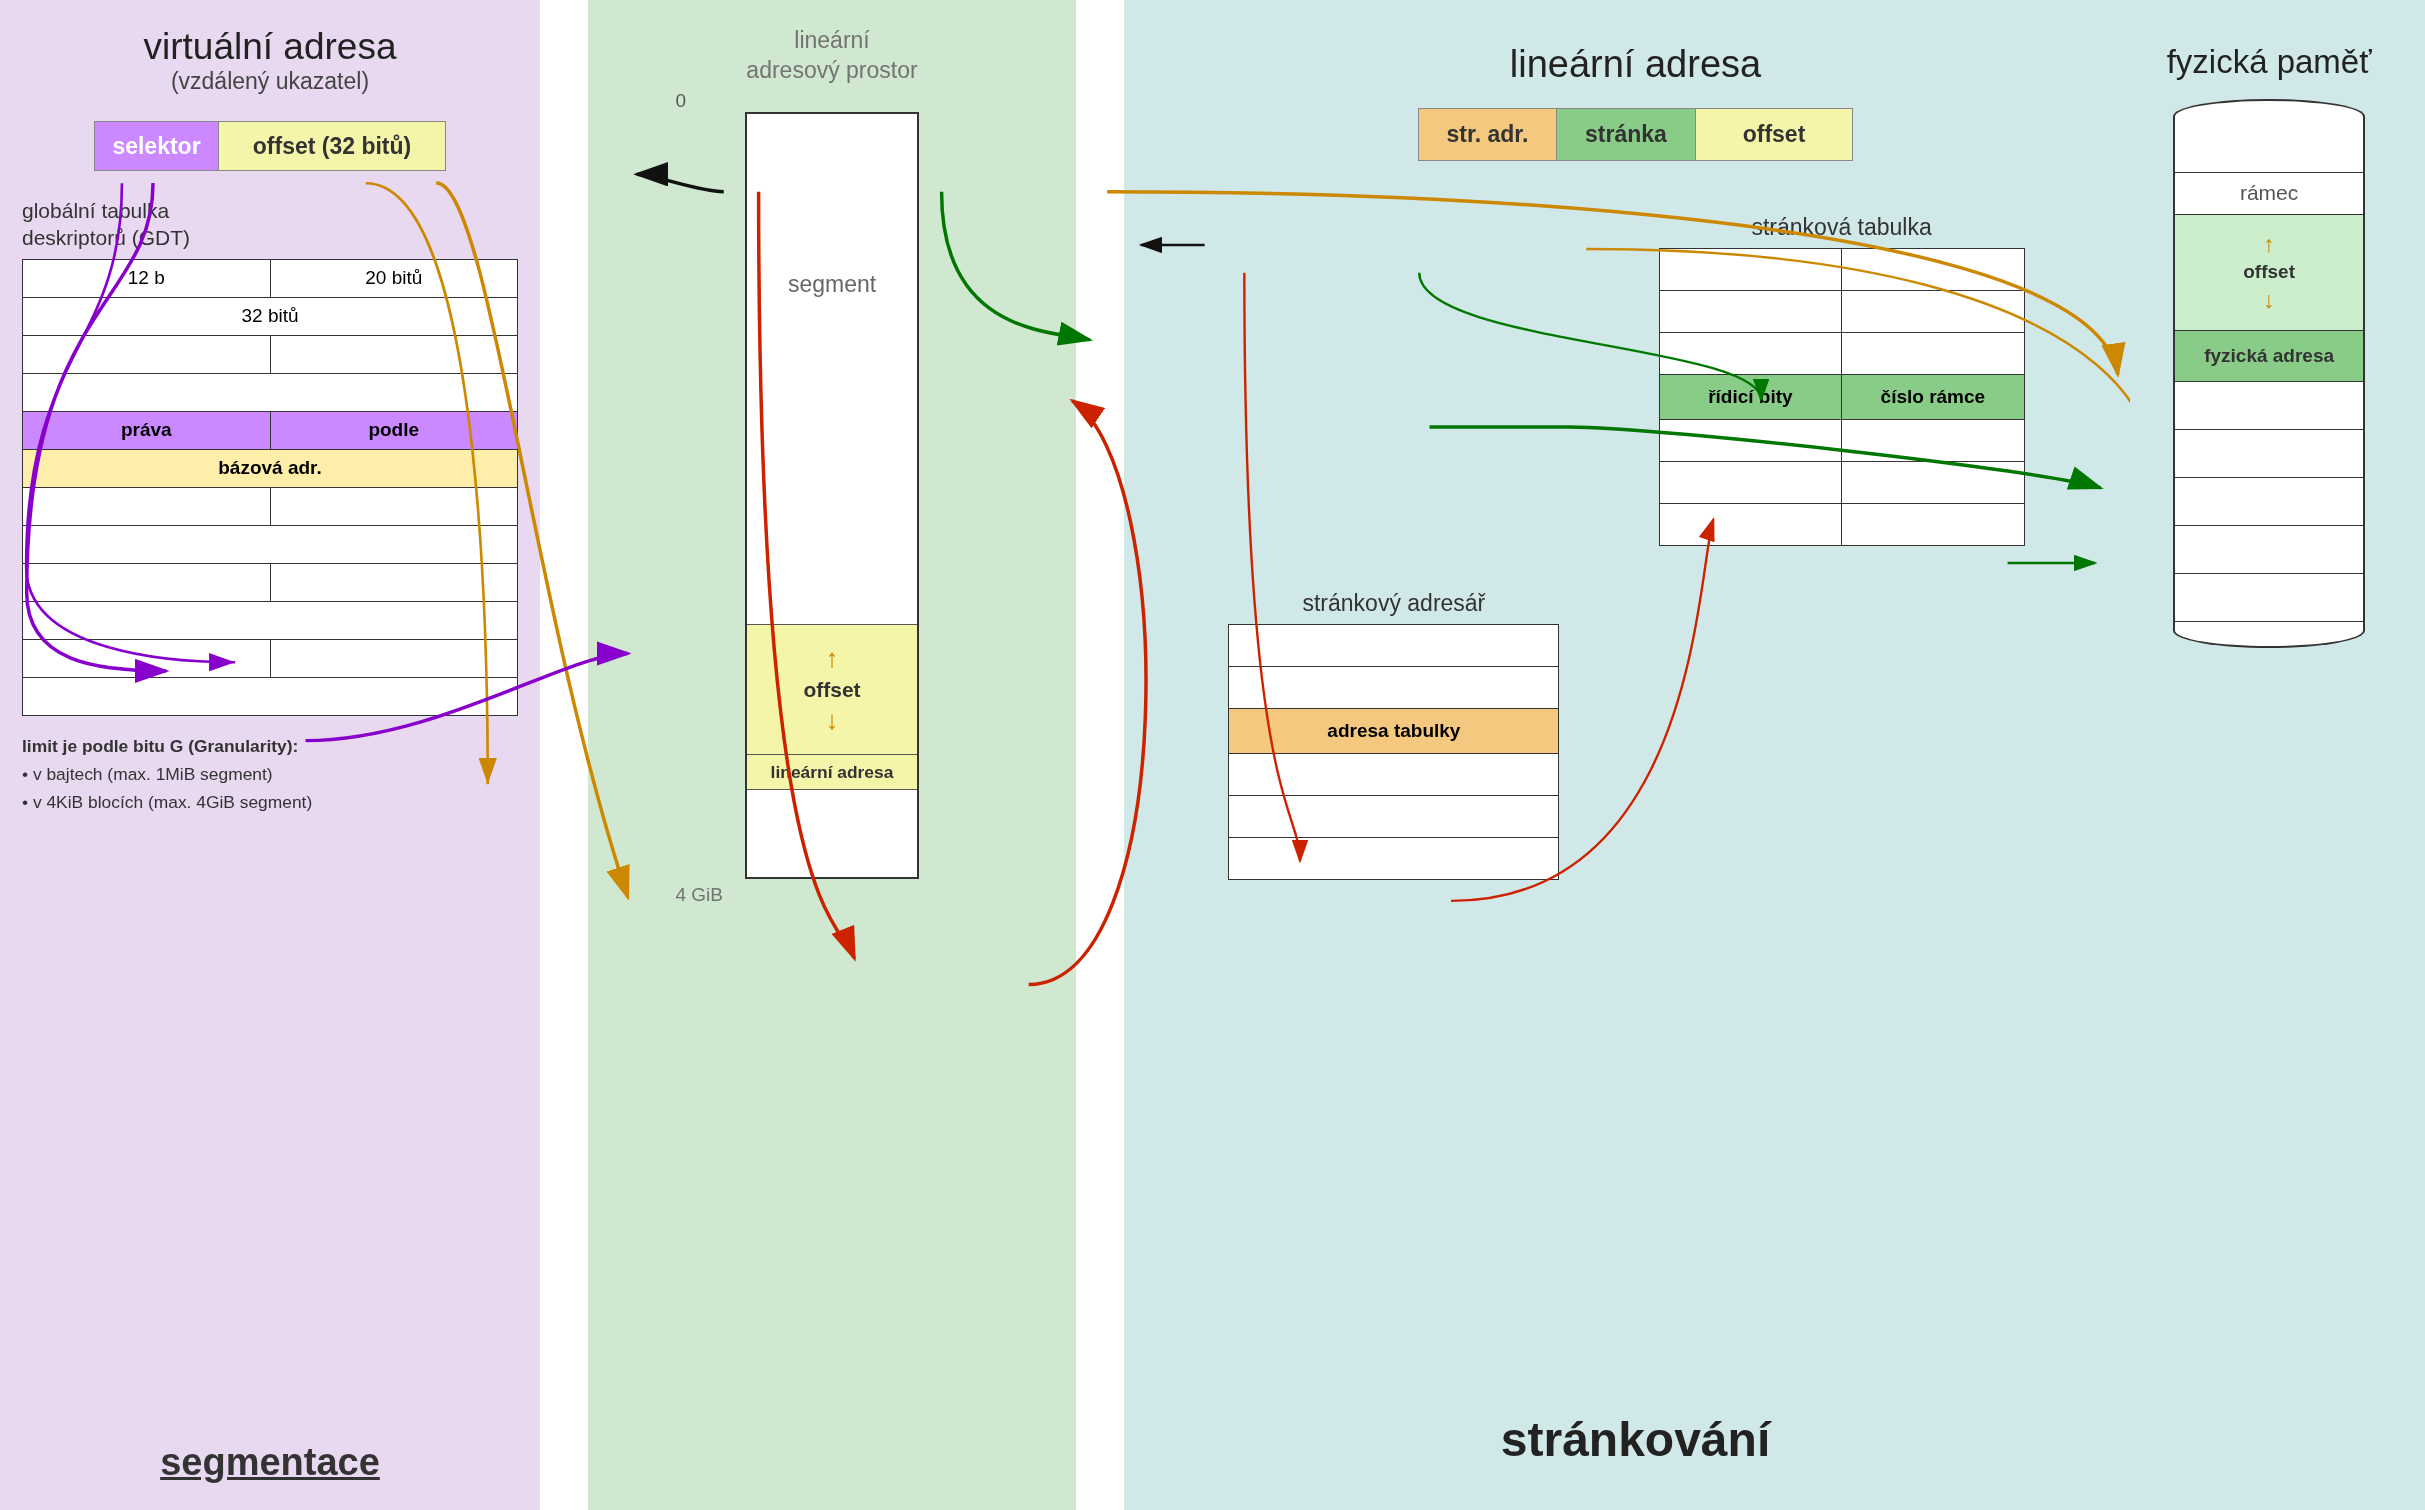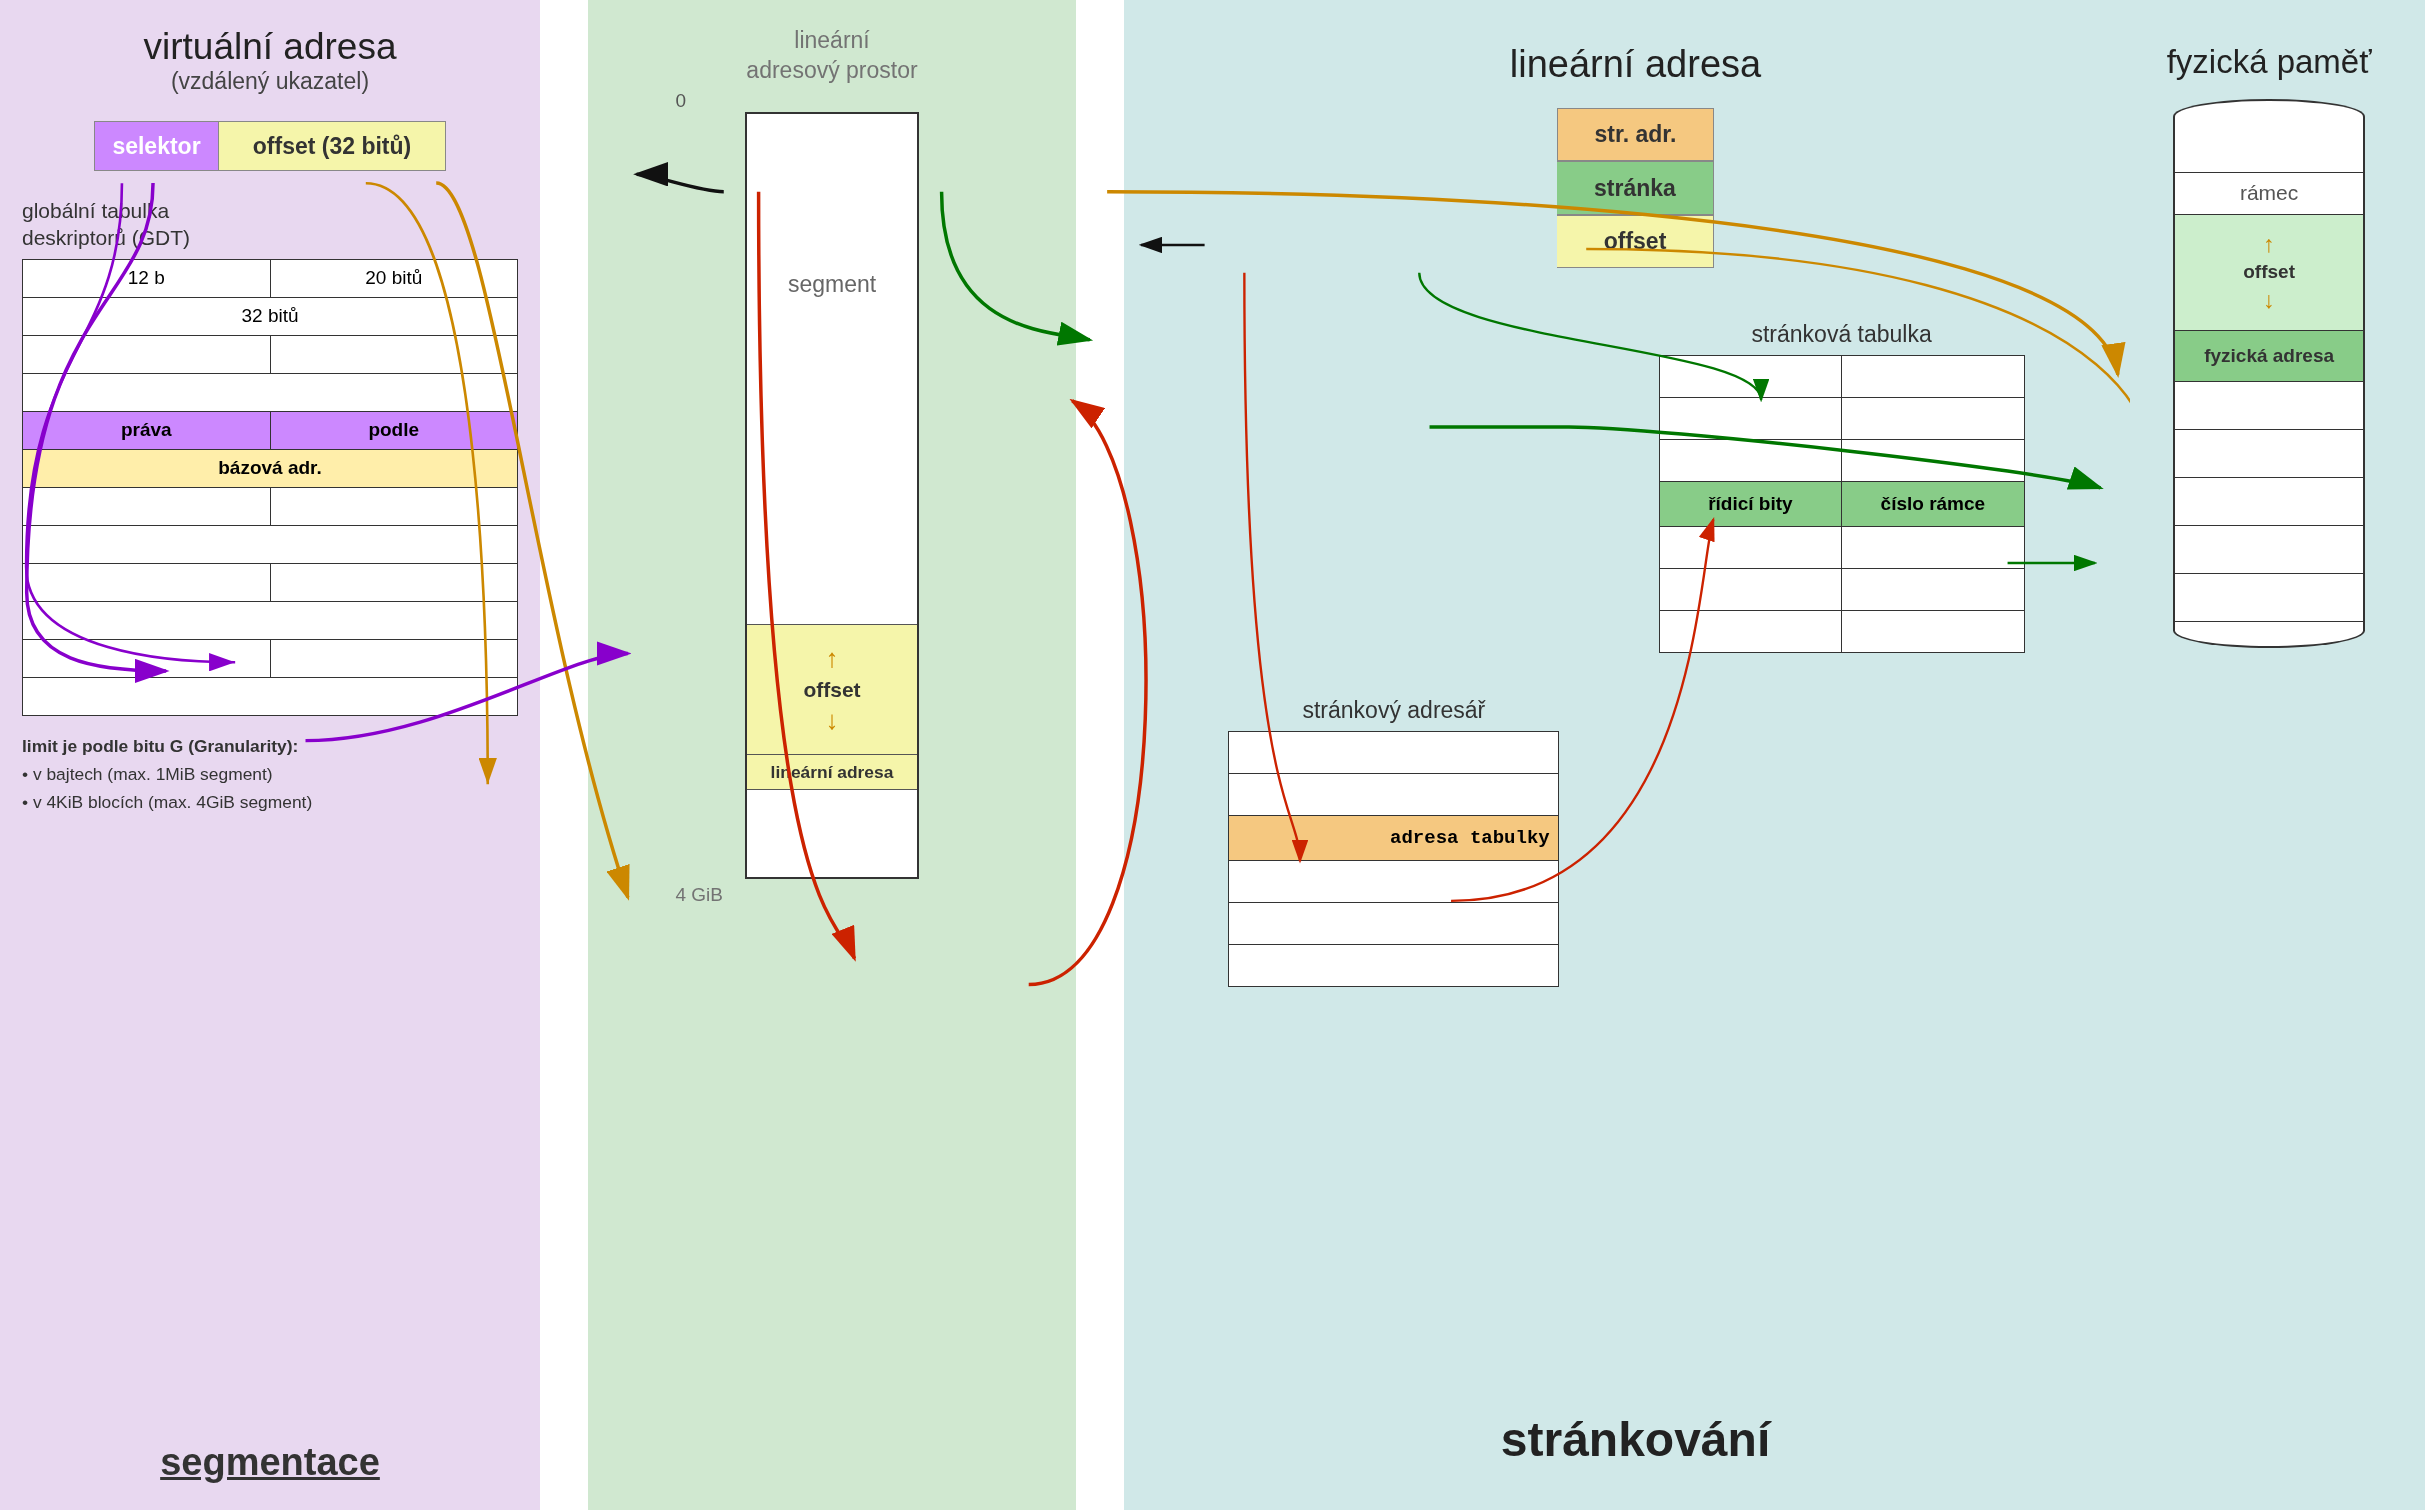--- a/index.html
+++ b/index.html
@@ -188,21 +188,21 @@
       display: flex;
       flex-direction: column;
       align-items: center;
       padding: 0 26px;
       position: relative;
     }
 
     
     .linear-addr-bar {
       display: flex;
-      flex-direction: column;
+      flex-direction: row;
       margin: 13px auto 17.4px;
       gap: 0;
     }
     .lab-str-adr {
       background: #f5c880;
       border: 1.7px solid #888;
       padding: 12.2px 17.4px;
       font-size: 23px;
       font-weight: bold;
       color: #333;
@@ -470,21 +470,21 @@
         <div class="strankovy-adresar-label" style="font-size:23px; margin-bottom:7px; text-align:center;">stránkový adresář</div>
         <table style="border-collapse:collapse; width:331px;">
           <tbody>
               <tr>
             <td style="border:1.7px solid #333; height:42px; background:#fff;"></td>
           </tr>
           <tr>
             <td style="border:1.7px solid #333; height:42px; background:#fff;"></td>
           </tr>
           <tr>
-            <td style="border:1.7px solid #333; height:45px; background:#f5c880; font-weight:bold; font-size:19px; text-align:right; padding:0 8.7px;font-family:Liberation Mono, monospace;">adresa tabulky</td>
+            <td style="border:1.7px solid #333; height:45px; background:#f5c880; font-weight:bold; font-size:19px; text-align:center; padding:0 8.7px;">adresa tabulky</td>
           </tr>
           <tr>
             <td style="border:1.7px solid #333; height:42px; background:#fff;"></td>
           </tr>
           <tr>
             <td style="border:1.7px solid #333; height:42px; background:#fff;"></td>
           </tr>
           <tr>
             <td style="border:1.7px solid #333; height:42px; background:#fff;"></td>
           </tr>

